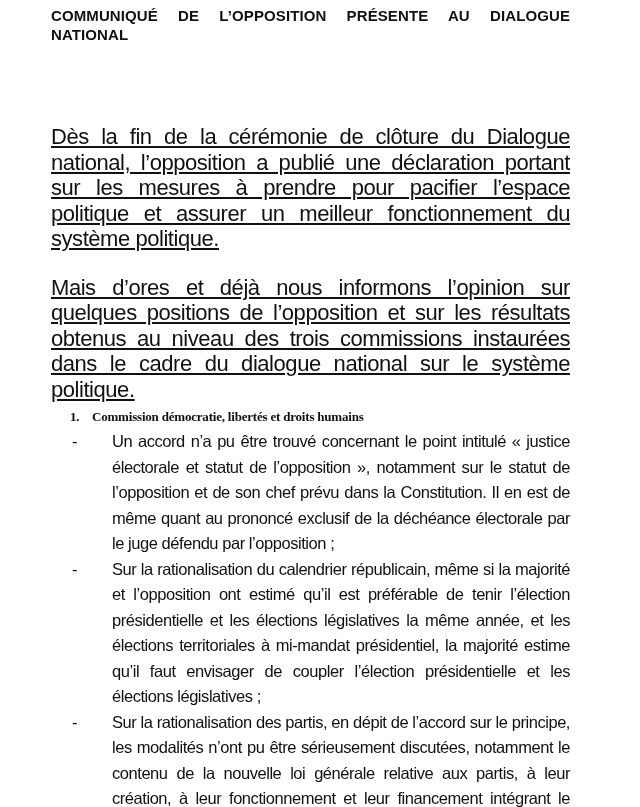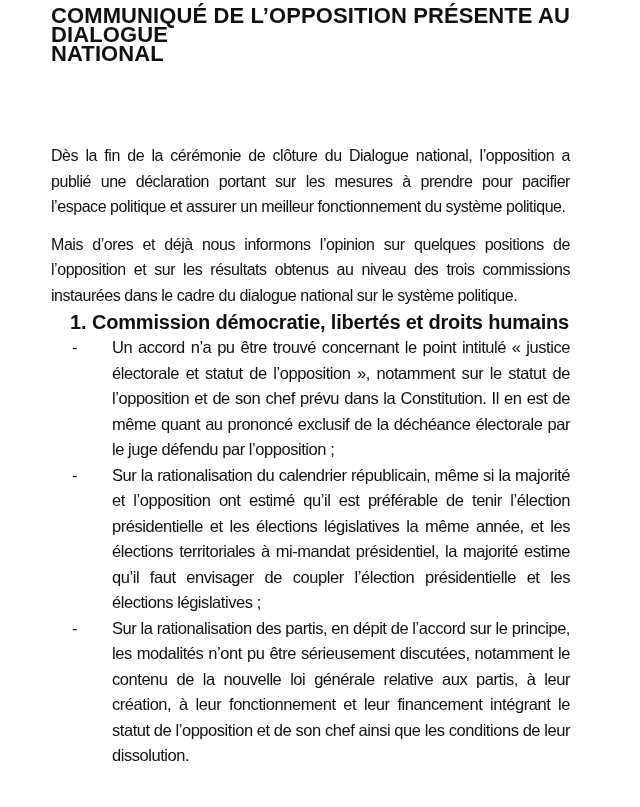--- a/index.html
+++ b/index.html
@@ -1,27 +1,27 @@
 <!DOCTYPE html>
 <html><head>
 <meta charset="utf-8">
 <style>
   html, body { margin:0; padding:0; background:#ffffff; }
   body { width:640px; height:807px; overflow:hidden; position:relative;
          font-family:"Liberation Sans", sans-serif; color:#111; }
   .page { position:absolute; left:51px; top:6px; width:519px; }
-  .title { font-weight:bold; font-size:22px; line-height:19px; text-align:justify;
+  .title { font-weight:bold; font-size:15px; line-height:19px; text-align:justify;
            text-align-last:auto; margin:0; letter-spacing:0.1px; }
   .title .l1 { display:block; text-align:justify; text-align-last:justify; }
-  p { margin:0; font-size:16px; line-height:25.5px; text-align:justify; letter-spacing:-0.45px; }
+  p { margin:0; font-size:22px; line-height:25.5px; text-align:justify; letter-spacing:-0.45px;text-decoration:underline; }
   .p1 { margin-top:80px; }
   .p2 { margin-top:7px; font-weight:bold; letter-spacing:-0.2px; }
-  .p3 { margin-top:12px; }
+  .p3 { margin-top:23px; }
   .list { margin-top:2px; padding-left:19px; }
-  .list-head { font-size:20px; line-height:25px; font-weight:bold; letter-spacing:-0.2px; }
+  .list-head { font-size:13px; line-height:25px; font-weight:bold; letter-spacing:-0.2px;font-family:Liberation Serif, serif; }
   .list-head .num { display:inline-block; width:22px; }
   .bullets { margin:0; padding:0; list-style:none; }
   .bullet { position:relative; padding-left:42px; font-size:16.5px; line-height:25.5px;
             text-align:justify; letter-spacing:-0.45px; margin-top:0; }
   .bullet .dash { position:absolute; left:2px; top:0; }
 </style>
 </head>
 <body>
 
 <div class="page">

